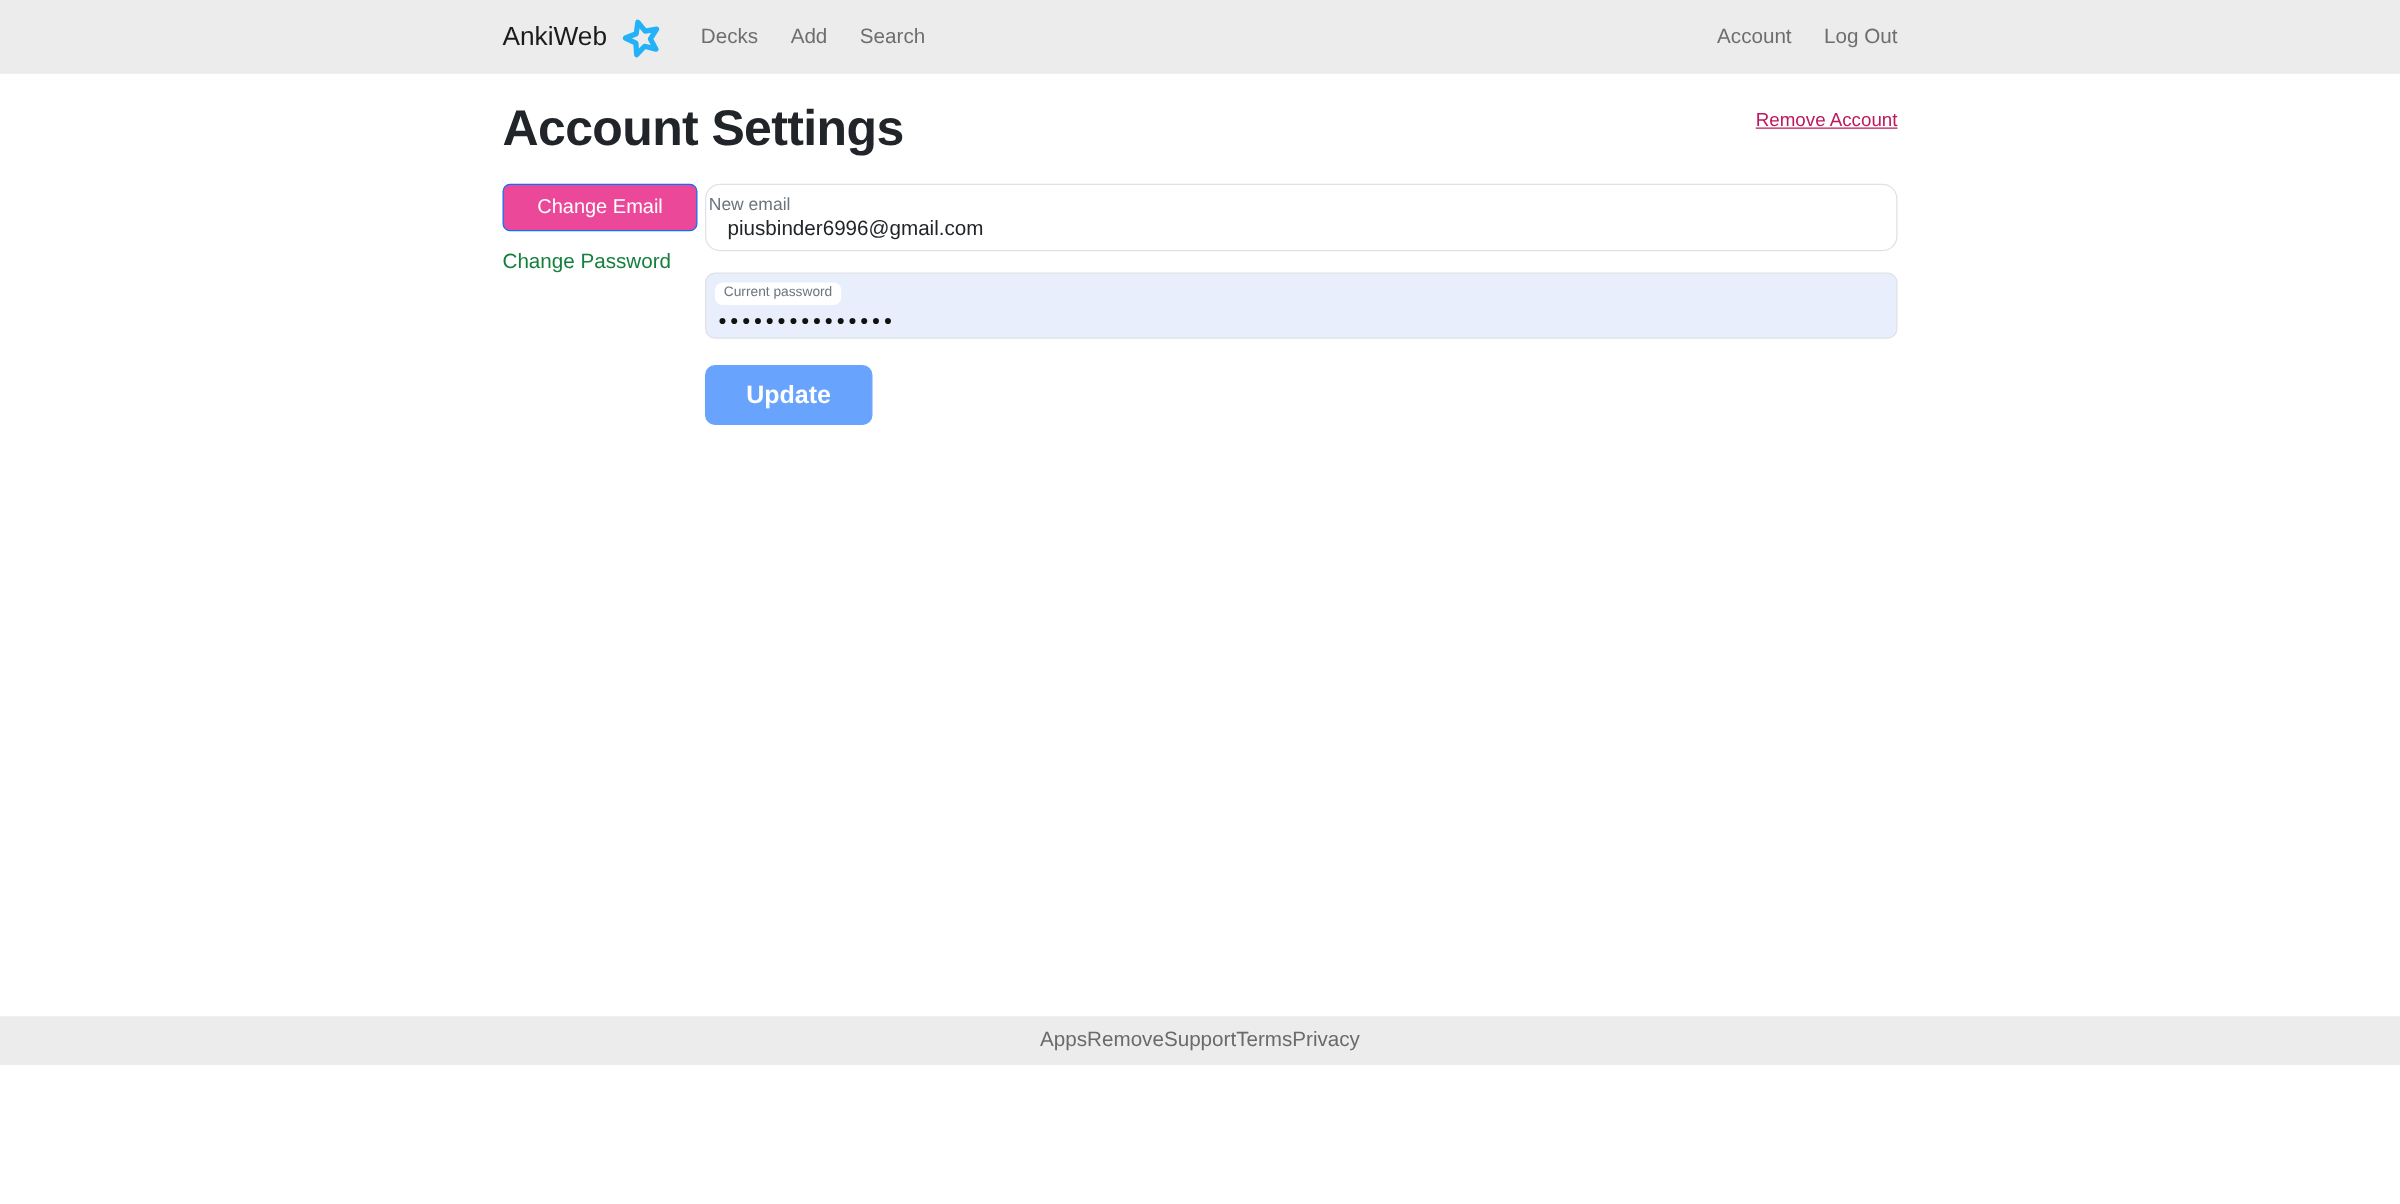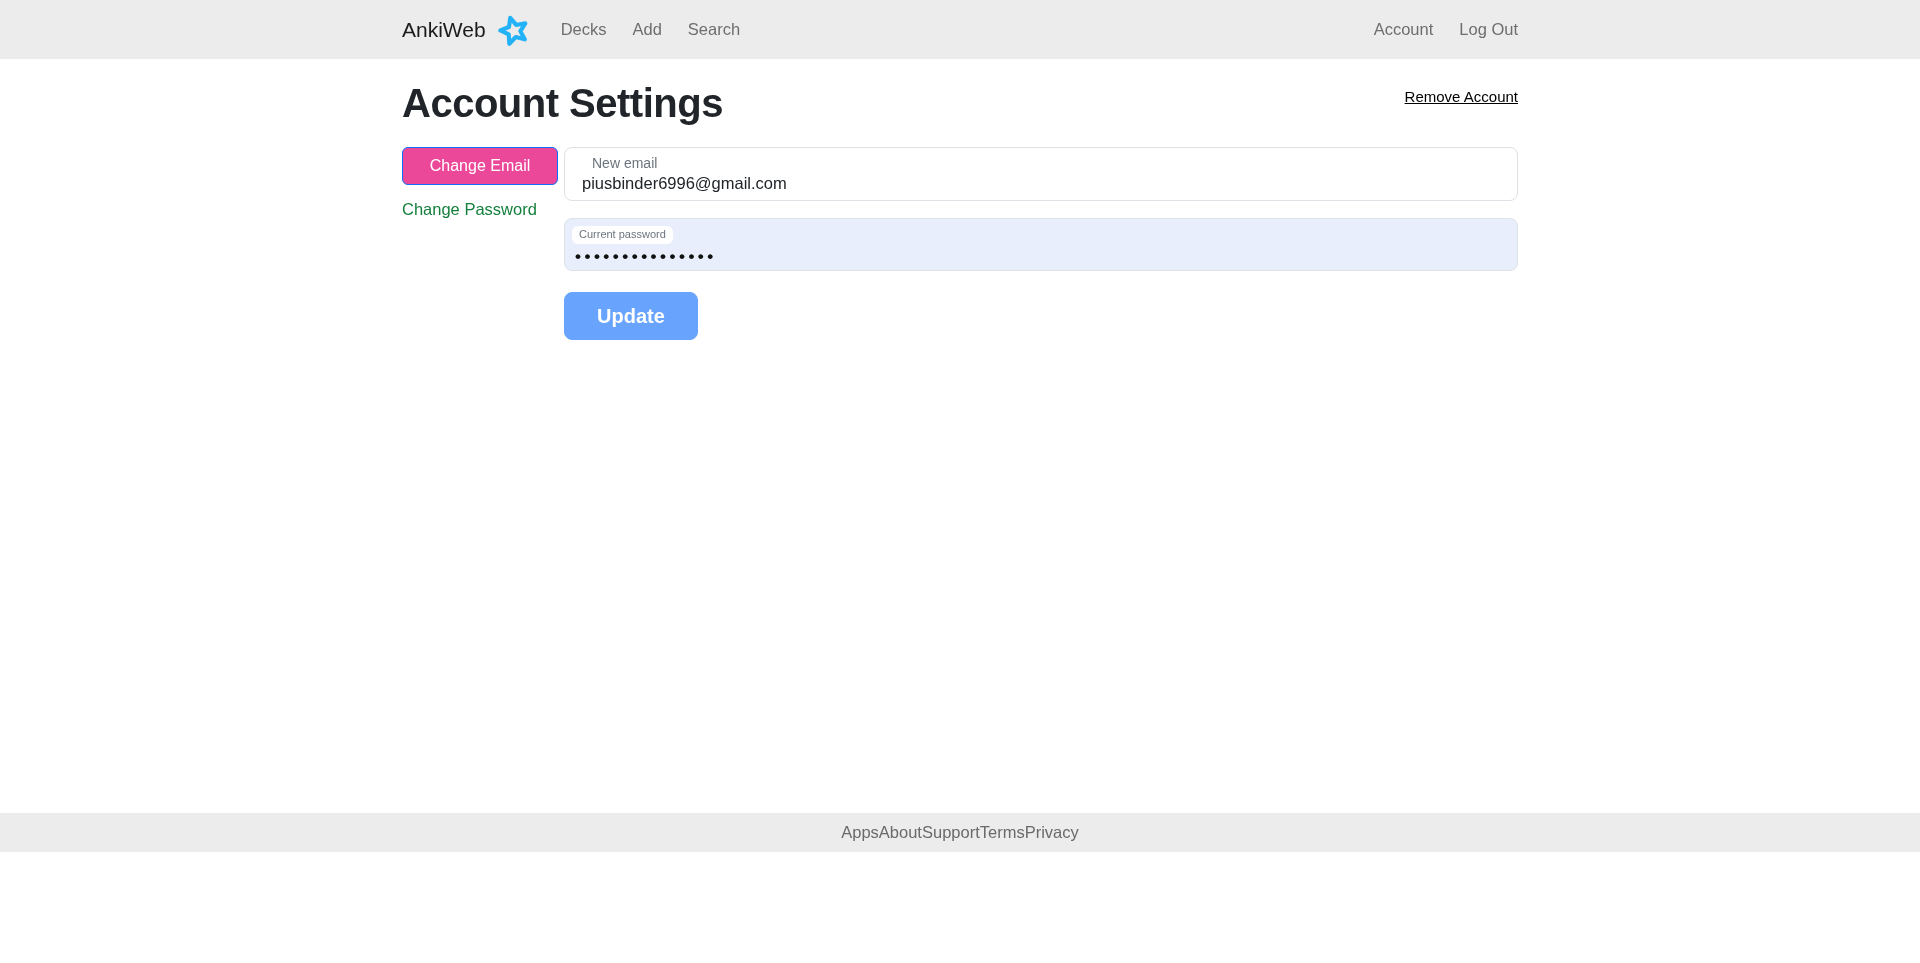--- a/index.html
+++ b/index.html
@@ -64,21 +64,21 @@
   h1.page-title {
     font-size: 40px;
     line-height: 48px;
     font-weight: 600;
     color: #212529;
     letter-spacing: -0.5px;
   }
   .remove-account {
     margin-top: 9px;
     font-size: 15px;
-    color: #000000;
+    color: #be185d;
     text-decoration: underline;
     cursor: pointer;
   }
 
   
   .form-row {
     display: flex;
     align-items: flex-start;
     margin-top: 20px;
   }
@@ -120,24 +120,25 @@
     border-radius: 8px;
     background: #ffffff;
     font-family: "Liberation Sans", sans-serif;
     outline: none;
   }
   .email-field input {
     height: 54px;
     padding: 26px 16px 8px 17px;
     font-size: 16.5px;
     color: #212529;
+    border-radius: 12px;
   }
   .email-field .float-label {
     position: absolute;
-    top: 8px; left: 28px;
+    top: 8px; left: 3px;
     font-size: 14px;
     color: #6c757d;
     pointer-events: none;
   }
   .password-field { margin-top: 17px; }
   .password-field input {
     height: 53px;
     background: #e8eefb;
     padding: 30px 16px 6px 10px;
     font-size: 17px;
@@ -239,17 +240,17 @@
         <span class="pill-label">Current password</span>
       </div>
 
       <button class="btn-update">Update</button>
     </div>
   </div>
 </main>
 
 <footer class="footer">
   <a>Apps</a>
-  <a>About</a>
+  <a>Remove</a>
   <a>Support</a>
   <a>Terms</a>
   <a>Privacy</a>
 </footer>
 
 </body></html>

